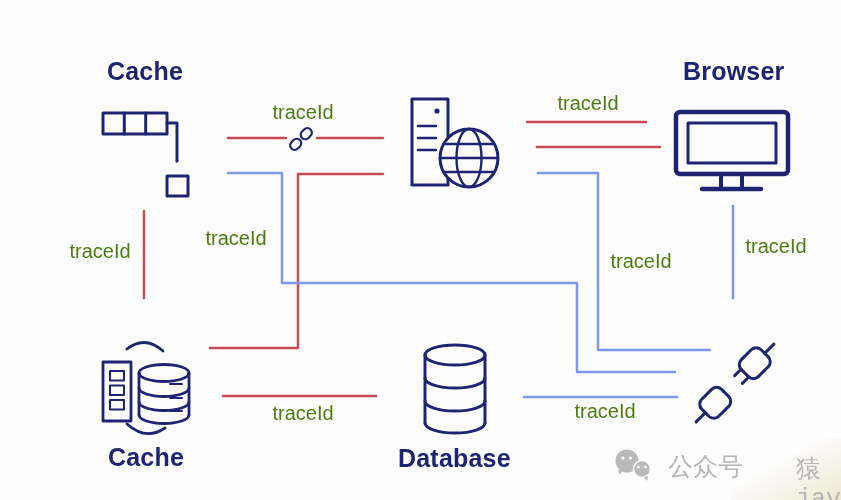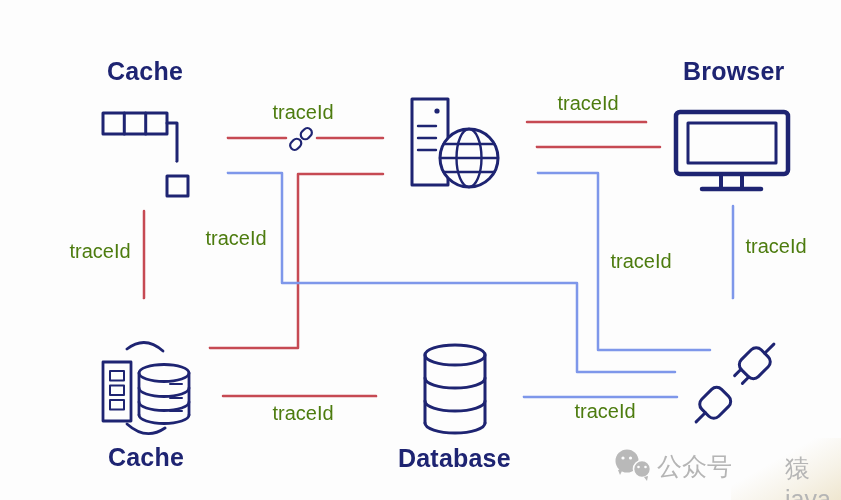--- a/index.html
+++ b/index.html
@@ -3,21 +3,21 @@
 <meta charset="utf-8">
 <style>
   html,body{margin:0;padding:0;background:#fff;}
   .stage{position:relative;width:841px;height:500px;background:#fdfdfd;overflow:hidden;
          font-family:"Liberation Sans","DejaVu Sans",sans-serif;}
   .layer{position:absolute;left:0;top:0;}
   .title{position:absolute;color:#1e2472;font-weight:bold;font-size:25px;text-align:center;
          letter-spacing:.2px;z-index:3;}
   .elabel{position:absolute;color:#4d7c0f;font-size:20px;text-align:center;width:72px;z-index:2;}
   .wm{position:absolute;color:#b5b5b5;font-size:25px;z-index:1;
-      font-family:Liberation Sans, sans-serif;}
+      font-family:Liberation Mono, monospace;margin-left:11px;}
   .corner{position:absolute;right:0;bottom:0;width:110px;height:62px;z-index:0;
           background:linear-gradient(to top left, rgba(238,229,205,0.95) 0%, rgba(238,229,205,0.45) 30%, rgba(238,229,205,0) 62%);}
 </style>
 </head>
 <body>
 
 <div class="stage">
 
   <svg class="layer" width="841" height="500" viewBox="0 0 841 500">
     <defs>

